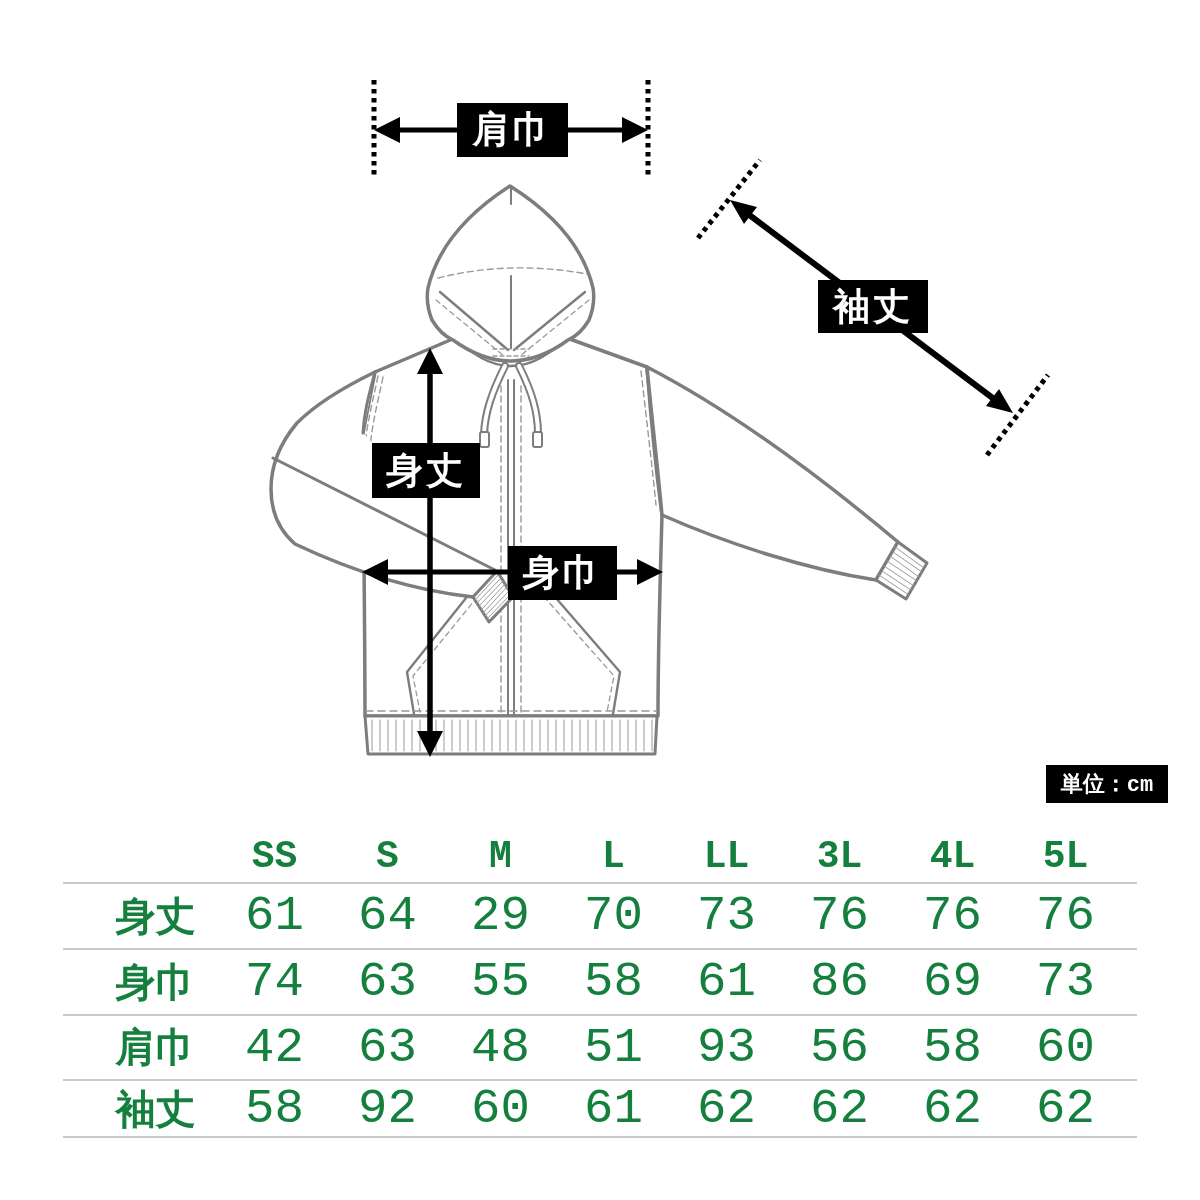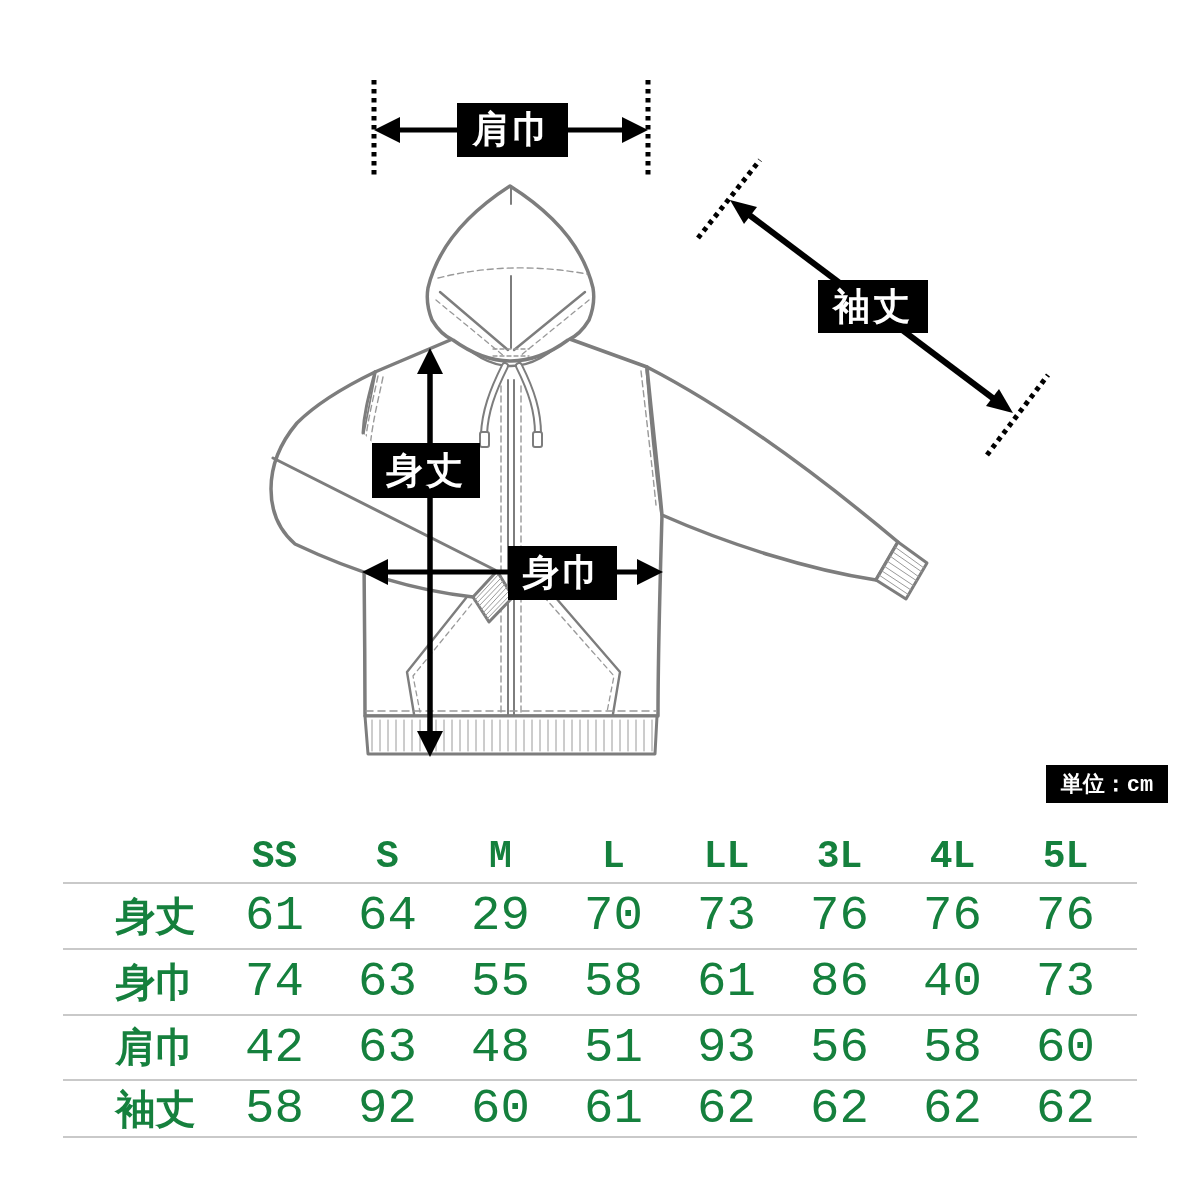--- a/index.html
+++ b/index.html
@@ -188,21 +188,21 @@
     </div>
 
     <div class="trow r2">
       <div class="cell rowlabel">身巾</div>
       <div class="cell val">74</div>
       <div class="cell val">63</div>
       <div class="cell val">55</div>
       <div class="cell val">58</div>
       <div class="cell val">61</div>
       <div class="cell val">86</div>
-      <div class="cell val">40</div>
+      <div class="cell val">69</div>
       <div class="cell val">73</div>
     </div>
 
     <div class="trow r3">
       <div class="cell rowlabel">肩巾</div>
       <div class="cell val">42</div>
       <div class="cell val">63</div>
       <div class="cell val">48</div>
       <div class="cell val">51</div>
       <div class="cell val">93</div>

